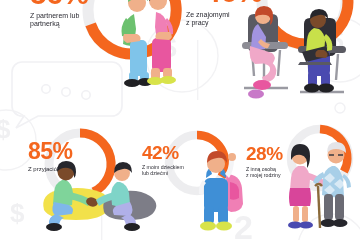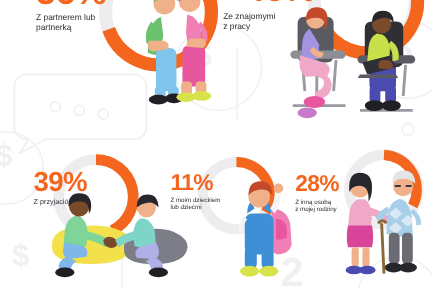--- a/index.html
+++ b/index.html
@@ -217,21 +217,21 @@
   <div class="cell">
 
     <div class="donut" style="left:40px;top:124px;">
       <svg width="80" height="80" viewBox="0 0 80 80">
         <circle cx="40" cy="40" r="31" fill="none" stroke="#EDEDEF" stroke-width="9"></circle>
         <path d="M40 9 A31 31 0 0 1 53.6 67.9" fill="none" stroke="#F4661E" stroke-width="9" stroke-linecap="butt"></path>
       </svg>
     </div>
 
     <div class="stat" style="left:28px;top:141px;">
-      <div class="pct" id="pct-3">39%</div>
+      <div class="pct" id="pct-3">85%</div>
     </div>
     <div class="stat" style="left:28px;top:166px;width:70px;">
       <div class="lbl" id="lbl-3">Z przyjaciółmi</div>
     </div>
 
     <div class="ill" style="left:38px;top:158px;">
       <svg width="118" height="78" viewBox="0 0 118 78">
 
         <path d="M6 52 q-4 -16 14 -20 q24 -5 42 2 q14 6 8 18 q-6 10 -32 10 q-26 0 -32 -10 z" fill="#f2e14a"></path>
 
@@ -260,21 +260,21 @@
   <div class="cell">
 
     <div class="donut" style="left:160px;top:126px;">
       <svg width="74" height="74" viewBox="0 0 74 74">
         <circle cx="37" cy="37" r="28" fill="none" stroke="#EDEDEF" stroke-width="8.5"></circle>
         <path d="M37 9 A28 28 0 0 1 61.5 50.8" fill="none" stroke="#F4661E" stroke-width="8.5" stroke-linecap="butt"></path>
       </svg>
     </div>
 
     <div class="stat" style="left:142px;top:144px;">
-      <div class="pct" id="pct-4">11%</div>
+      <div class="pct" id="pct-4">42%</div>
     </div>
     <div class="stat" style="left:142px;top:164px;width:64px;">
       <div class="lbl" id="lbl-4">Z moim dzieckiem
 lub dziećmi</div>
     </div>
 
     <div class="ill" style="left:192px;top:148px;">
       <svg width="58" height="86" viewBox="0 0 58 86">
 
         <path d="M34 26 q14 0 16 14 l1 16 q-2 8 -12 8 l-4 -2 z" fill="#f07fb5"></path>

